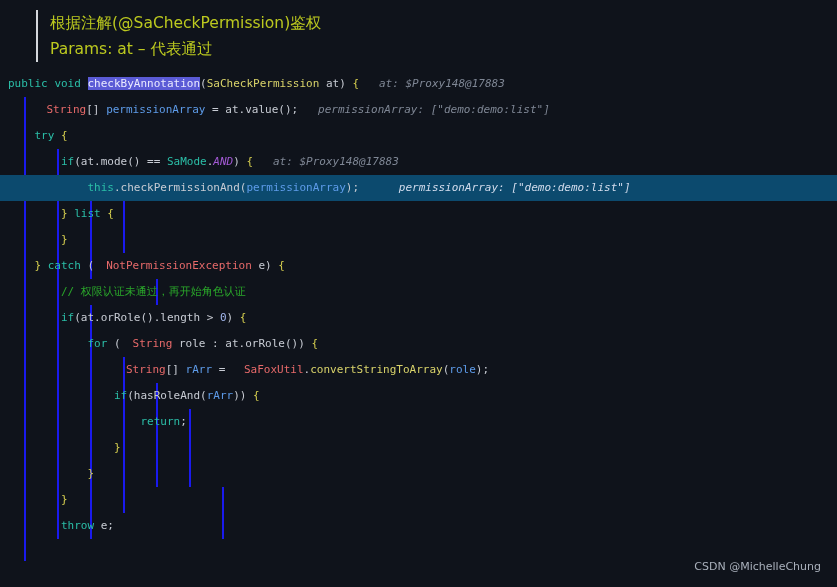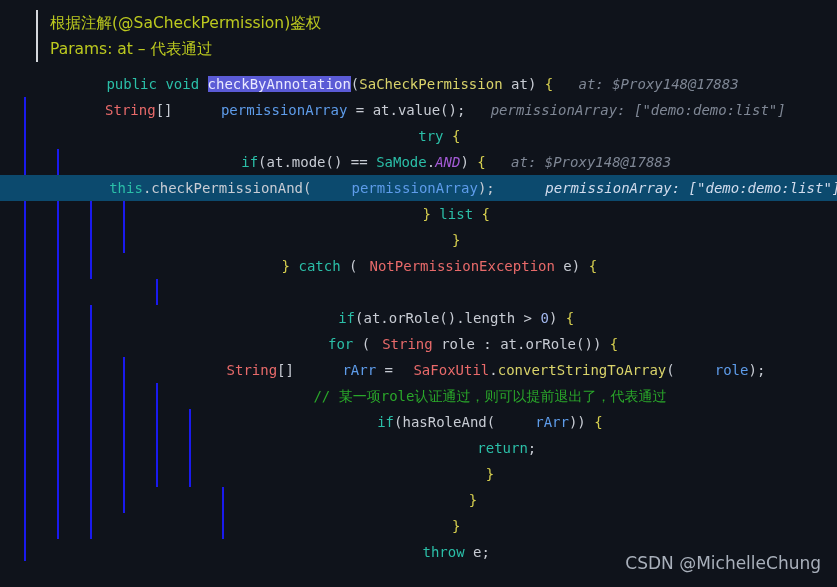--- a/index.html
+++ b/index.html
@@ -54,25 +54,24 @@
     position: absolute;
     left: 0;
     top: 71px;
     width: 837px;
   }
 
   .line {
     position: relative;
     height: 26px;
     line-height: 26px;
-    font-size: 14px;
+    font-size: 11px;
     white-space: pre;
     color: #c8ccd4;
     z-index: 2;
-    text-align: center;
   }
   .line.sel {
     background: #0c4a6e;
   }
   .code-text {
     position: relative;
     z-index: 3;
     display: inline-block;
     padding-left: 8px;
   }
@@ -91,21 +90,21 @@
     position: absolute;
     width: 1.5px;
     background: #1a1aee;
   }
 
   
   .kw      { color: #2bbfa8; }   
   .type    { color: #e86a6a; margin-left: 12px; }   
   .typ2    { color: #d9d36a; }   
   .ident   { color: #c8ccd4; }
-  .var     { color: #5e9cea; margin-left: 40px; }   
+  .var     { color: #5e9cea; }   
   .fn      { color: #d9d36a; }   
   .this    { color: #2bbfa8; }
   .brace   { color: #d6cf4f; }
   .punc    { color: #c8ccd4; }
   .num     { color: #a3b8ef; }
   .cmt     { color: #2aa72a; }
   .samode  { color: #2bbfa8; }
   .const   { color: #a45ad6; font-style: italic; margin-top: 44px; }
   .condkw  { color: #2bbfa8; }
   .hint {
@@ -117,21 +116,21 @@
     background: #5b5bd6;
     color: #eaeaff;
   }
 
   
   #watermark {
     position: absolute;
     right: 16px;
     bottom: 14px;
     font-family: "DejaVu Sans", "Liberation Sans", sans-serif;
-    font-size: 17px;
+    font-size: 11px;
     color: #a9b0bb;
     z-index: 5;
     white-space: pre;
   }
 </style>
 </head>
 <body>
 
 <div id="editor">
 
@@ -156,25 +155,24 @@
 
   <div id="code">
       <div class="line"><span class="code-text"><span class="kw">public</span><span class="punc"> </span><span class="kw">void</span><span class="punc"> </span><span class="mname">checkByAnnotation</span><span class="punc">(</span><span class="typ2">SaCheckPermission</span><span class="ident"> at</span><span class="punc">)</span><span class="punc"> </span><span class="brace">{</span><span class="hint">   at: $Proxy148@17883</span></span></div>
       <div class="line"><span class="code-text"><span class="punc">    </span><span class="type">String</span><span class="punc">[] </span><span class="var">permissionArray</span><span class="ident"> = at.value();</span><span class="hint">   permissionArray: ["demo:demo:list"]</span></span></div>
       <div class="line"><span class="code-text"><span class="punc">    </span><span class="kw">try</span><span class="punc"> </span><span class="brace">{</span></span></div>
       <div class="line"><span class="code-text"><span class="punc">        </span><span class="condkw">if</span><span class="ident">(at.mode() == </span><span class="samode">SaMode</span><span class="punc">.</span><span class="const">AND</span><span class="punc">)</span><span class="punc"> </span><span class="brace">{</span><span class="hint">   at: $Proxy148@17883</span></span></div>
       <div class="line sel"><span class="code-text"><span class="punc">            </span><span class="this">this</span><span class="ident">.checkPermissionAnd(</span><span class="var">permissionArray</span><span class="punc">);</span><span class="hint">      permissionArray: ["demo:demo:list"]</span></span></div>
       <div class="line"><span class="code-text"><span class="punc">        </span><span class="brace">}</span><span class="punc"> </span><span class="kw">list</span><span class="punc"> </span><span class="brace">{</span></span></div>
       <div class="line"><span class="code-text"><span class="punc">        </span><span class="brace">}</span></span></div>
       <div class="line"><span class="code-text"><span class="punc">    </span><span class="brace">}</span><span class="punc"> </span><span class="kw">catch</span><span class="punc"> </span><span class="punc">(</span><span class="type">NotPermissionException</span><span class="ident"> e</span><span class="punc">)</span><span class="punc"> </span><span class="brace">{</span></span></div>
-      <div class="line"><span class="code-text"><span class="punc">        </span></span></div>
+      <div class="line"><span class="code-text"><span class="punc">        </span><span class="cmt">// 权限认证未通过，再开始角色认证</span></span></div>
       <div class="line"><span class="code-text"><span class="punc">        </span><span class="condkw">if</span><span class="ident">(at.orRole().length &gt; </span><span class="num">0</span><span class="punc">)</span><span class="punc"> </span><span class="brace">{</span></span></div>
       <div class="line"><span class="code-text"><span class="punc">            </span><span class="kw">for</span><span class="punc"> </span><span class="punc">(</span><span class="type">String</span><span class="ident"> role : at.orRole()</span><span class="punc">)</span><span class="punc"> </span><span class="brace">{</span></span></div>
       <div class="line"><span class="code-text"><span class="punc">                </span><span class="type">String</span><span class="punc">[] </span><span class="var">rArr</span><span class="ident"> = </span><span class="type">SaFoxUtil</span><span class="punc">.</span><span class="fn">convertStringToArray</span><span class="punc">(</span><span class="var">role</span><span class="punc">);</span></span></div>
-      <div class="line"><span class="code-text"><span class="punc">                </span><span class="cmt">// 某一项role认证通过，则可以提前退出了，代表通过</span></span></div>
       <div class="line"><span class="code-text"><span class="punc">                </span><span class="condkw">if</span><span class="ident">(hasRoleAnd(</span><span class="var">rArr</span><span class="punc">))</span><span class="punc"> </span><span class="brace">{</span></span></div>
       <div class="line"><span class="code-text"><span class="punc">                    </span><span class="kw">return</span><span class="punc">;</span></span></div>
       <div class="line"><span class="code-text"><span class="punc">                </span><span class="brace">}</span></span></div>
       <div class="line"><span class="code-text"><span class="punc">            </span><span class="brace">}</span></span></div>
       <div class="line"><span class="code-text"><span class="punc">        </span><span class="brace">}</span></span></div>
       <div class="line"><span class="code-text"><span class="punc">        </span><span class="kw">throw</span><span class="ident"> e;</span></span></div>
     </div>
 
   <div id="watermark">CSDN @MichelleChung</div>
 

